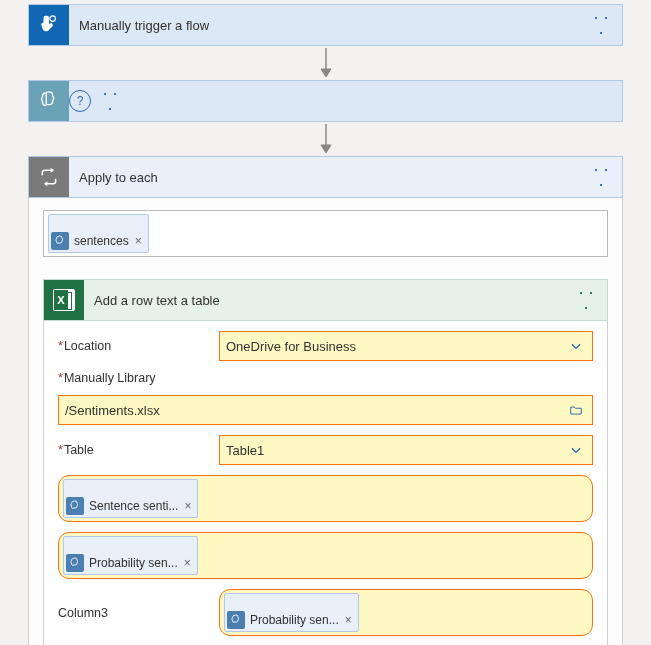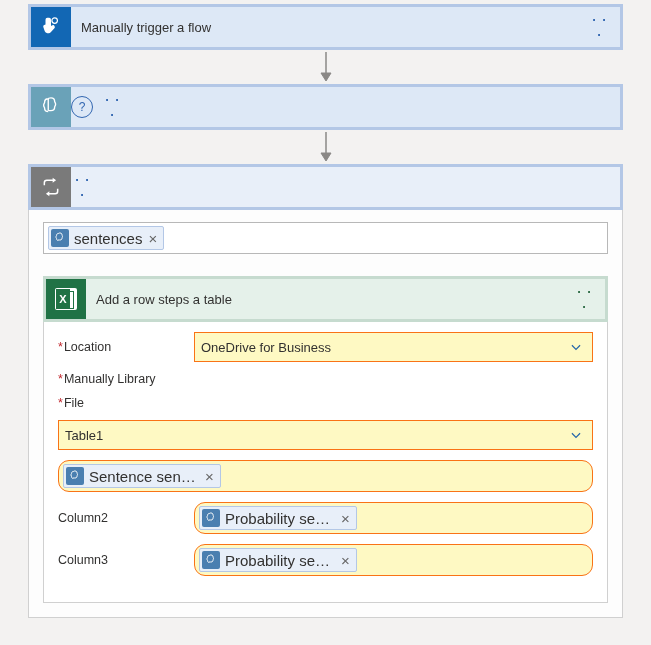--- a/index.html
+++ b/index.html
@@ -12,21 +12,21 @@
     font-size: 13px;
     color: #323130;
     overflow: hidden;
   }
   .canvas { position: relative; padding: 4px 28px 0 28px; }
 
   
   .card {
     display: flex;
     align-items: center;
-    border: 3px solid #f97316;
+    border: 1px solid #f97316;
     background: #e8eff9;
     height: 40px;
     padding-right: 8px;
   }
   .card.light { background: #e8eff9; border-color: #b3c7e6; }
   .card.lighter { background: #dde8f6; border-color: #b3c7e6; }
   .card.green { background: #e5f1ea; border-color: #c6dbcf; }
 
   .icon-box {
     width: 40px; height: 40px;
@@ -72,40 +72,40 @@
   .hint .star { color: #c1272d; margin-right: 1px; }
 
   .token-row {
     border: 1px solid #b8b8b8; background: #fff;
     padding: 3px 4px; display: flex; align-items: center; min-height: 24px;
   }
 
   .token {
     display: inline-flex; align-items: center;
     background: #e8eff9; border: 1px solid #b3c7e6;
-    border-radius: 2px; padding: 0 6px 0 0; font-size: 15px; height: 22px;
+    border-radius: 2px; padding: 15px 6px 0 0; font-size: 12px; height: 22px;
     max-width: 160px;
   }
   .token .ticon {
     width: 18px; height: 18px; background: #4a7fb0; border-radius: 2px;
     margin: 2px 5px 2px 2px;
     display: flex; align-items: center; justify-content: center; color:#fff;
   }
   .token .tlabel { color: #323130; max-width: 110px; overflow: hidden; white-space: nowrap; text-overflow: ellipsis; }
   .token .tx { margin-left: 6px; color: #666; cursor: pointer; }
 
   
   .inner { margin-top: 22px; }
   .inner-body {
     border: 1px solid #d0d0d0; border-top: none; background: #fff;
     padding: 10px 14px 14px 14px;
   }
 
   .form-row {
-    display: flex; align-items: center; margin-bottom: 10px;
+    display: flex; align-items: center; margin-bottom: 10px; gap: 25px;
   }
   .form-label { width: 136px; font-size: 12.5px; color: #323130; }
   .form-label .star { color: #c1272d; margin-right: 1px; }
 
   .field {
     flex: 1; border: 1px solid #f97316; background: #fef9c3;
     display: flex; align-items: center;
     height: 28px; padding: 0 6px;
     font-size: 13px; color: #323130;
     position: relative;
@@ -179,20 +179,21 @@
       </svg>
   </div>
 
   <div class="card light" style="background:#e8eff9;">
     <div class="icon-box icon-grey">
       <svg width="20" height="20" viewBox="0 0 24 24">
           <path fill="none" stroke="#fff" stroke-width="1.8" d="M17 4H7a3 3 0 0 0-3 3v3m3 10h10a3 3 0 0 0 3-3v-3"></path>
           <path fill="#fff" d="M14 1l4 3-4 3zM10 23l-4-3 4-3z"></path>
         </svg>
     </div>
+    <div class="card-title">Apply to each</div>
     <div class="ellipsis">· · ·</div>
   </div>
 
   <div class="panel">
 
     <div class="token-row">
       <span class="token">
         <span class="ticon">
           <svg width="12" height="12" viewBox="0 0 24 24">
               <path fill="none" stroke="#fff" stroke-width="2" d="M9 3c-3 0-4 2-4 4 0 1-1 1-1 3s1 2 1 3c0 2 1 4 4 4m0-14c0-1 2-1 3-1 3 0 4 2 4 4 0 1 1 1 1 3s-1 2-1 3c0 2-1 4-4 4-1 0-3 0-3-1"></path>
@@ -203,21 +204,21 @@
       </span>
     </div>
 
     <div class="inner">
       <div class="card green">
         <div class="icon-box icon-green">
           <div class="xl-square">
               <div class="xl-x">X</div>
             </div>
         </div>
-        <div class="card-title">Add a row steps a table</div>
+        <div class="card-title">Add a row text a table</div>
         <div class="ellipsis" style="color:#2f6e47">· · ·</div>
       </div>
 
       <div class="inner-body">
 
         <div class="form-row">
           <div class="form-label">
             <span class="star">*</span><span>Location</span>
           </div>
           <div class="field">
@@ -230,26 +231,34 @@
           </div>
         </div>
 
         <div class="form-row">
           <div class="form-label">
             <span class="star">*</span><span>Manually Library</span>
           </div>
         </div>
 
         <div class="form-row">
+          <div class="field">
+            <span class="value">/Sentiments.xlsx</span>
+            <span class="right-icon">
+              <svg width="14" height="14" viewBox="0 0 24 24">
+                  <path fill="none" stroke="#2364aa" stroke-width="1.6" d="M3 7h6l2 2h10v10H3z"></path>
+                </svg>
+            </span>
+          </div>
+        </div>
+
+        <div class="form-row">
           <div class="form-label">
-            <span class="star">*</span><span>File</span>
-          </div>
-        </div>
-
-        <div class="form-row">
+            <span class="star">*</span><span>Table</span>
+          </div>
           <div class="field">
             <span class="value">Table1</span>
             <span class="right-icon">
               <svg width="14" height="14" viewBox="0 0 24 24">
                   <path fill="none" stroke="#2364aa" stroke-width="2" d="M5 9l7 7 7-7"></path>
                 </svg>
             </span>
           </div>
         </div>
 
@@ -261,23 +270,20 @@
                     <path fill="none" stroke="#fff" stroke-width="2" d="M9 3c-3 0-4 2-4 4 0 1-1 1-1 3s1 2 1 3c0 2 1 4 4 4m0-14c0-1 2-1 3-1 3 0 4 2 4 4 0 1 1 1 1 3s-1 2-1 3c0 2-1 4-4 4-1 0-3 0-3-1"></path>
                   </svg>
               </span>
               <span class="tlabel">Sentence senti...</span>
               <span class="tx">×</span>
             </span>
           </div>
         </div>
 
         <div class="form-row">
-          <div class="form-label">
-            <span>Column2</span>
-          </div>
           <div class="field tokenbox">
             <span class="token">
               <span class="ticon">
                 <svg width="12" height="12" viewBox="0 0 24 24">
                     <path fill="none" stroke="#fff" stroke-width="2" d="M9 3c-3 0-4 2-4 4 0 1-1 1-1 3s1 2 1 3c0 2 1 4 4 4m0-14c0-1 2-1 3-1 3 0 4 2 4 4 0 1 1 1 1 3s-1 2-1 3c0 2-1 4-4 4-1 0-3 0-3-1"></path>
                   </svg>
               </span>
               <span class="tlabel">Probability sen...</span>
               <span class="tx">×</span>
             </span>

